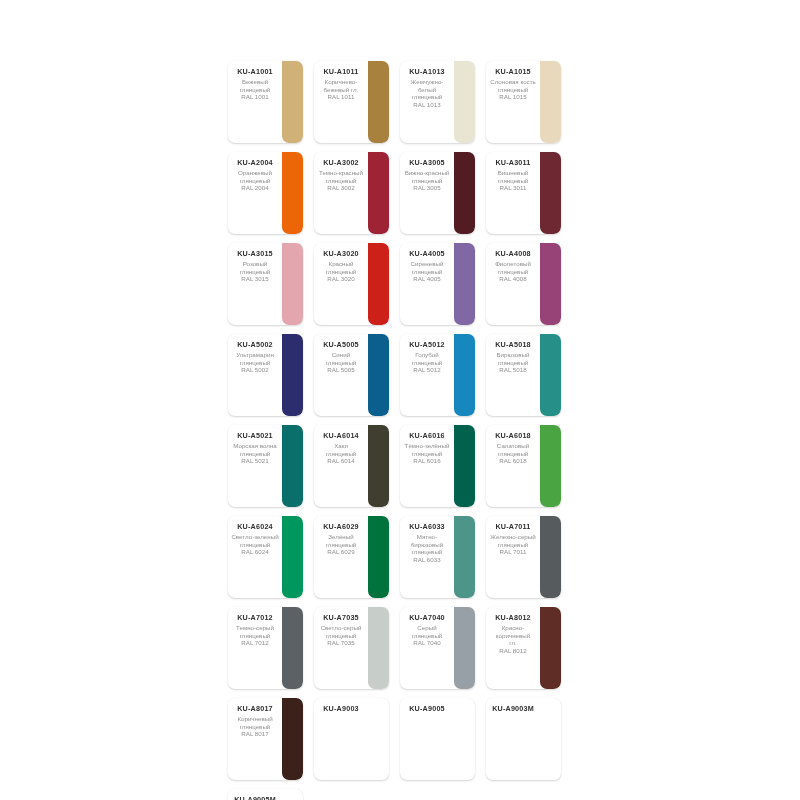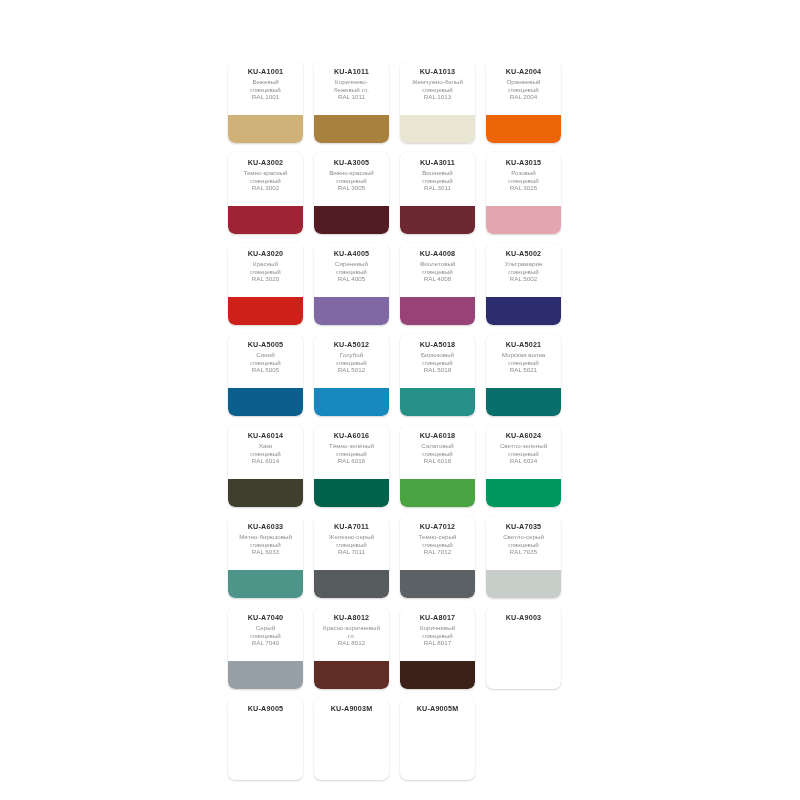--- a/index.html
+++ b/index.html
@@ -32,21 +32,20 @@
   }
   .swatch-card {
     position: relative;
     width: 75px;
     height: 82px;
     background: #ffffff;
     border-radius: 7px;
     box-shadow: 0 1px 2px rgba(0,0,0,0.16), 0 0 1px rgba(0,0,0,0.10);
     overflow: hidden;
     display: flex;
-    flex-direction: column;
   }
   .swatch-text {
     flex: 0 0 54px;
     height: 54px;
     padding: 6px 3px 0 3px;
     box-sizing: border-box;
     text-align: center;
     display: flex;
     flex-direction: column;
     align-items: center;
@@ -107,20 +106,29 @@
         <div class="swatch-text">
           <div class="swatch-code">KU-A1013</div>
           <div class="swatch-desc">Жемчужно-белый
 глянцевый</div>
           <div class="swatch-ral">RAL 1013</div>
         </div>
         <div class="swatch-color" style="background: rgb(232, 229, 211);"></div>
       </div>
       <div class="swatch-card">
         <div class="swatch-text">
+          <div class="swatch-code">KU-A1015</div>
+          <div class="swatch-desc">Слоновая кость
+глянцевый</div>
+          <div class="swatch-ral">RAL 1015</div>
+        </div>
+        <div class="swatch-color" style="background: rgb(232, 217, 189);"></div>
+      </div>
+      <div class="swatch-card">
+        <div class="swatch-text">
           <div class="swatch-code">KU-A2004</div>
           <div class="swatch-desc">Оранжевый
 глянцевый</div>
           <div class="swatch-ral">RAL 2004</div>
         </div>
         <div class="swatch-color" style="background: rgb(236, 102, 8);"></div>
       </div>
       <div class="swatch-card">
         <div class="swatch-text">
           <div class="swatch-code">KU-A3002</div>
@@ -257,20 +265,28 @@
         <div class="swatch-color" style="background: rgb(75, 164, 66);"></div>
       </div>
       <div class="swatch-card">
         <div class="swatch-text">
           <div class="swatch-code">KU-A6024</div>
           <div class="swatch-desc">Светло-зеленый
 глянцевый</div>
           <div class="swatch-ral">RAL 6024</div>
         </div>
         <div class="swatch-color" style="background: rgb(0, 151, 95);"></div>
+      </div>
+      <div class="swatch-card">
+        <div class="swatch-text">
+          <div class="swatch-code">KU-A6029</div>
+          <div class="swatch-desc">Зелёный глянцевый</div>
+          <div class="swatch-ral">RAL 6029</div>
+        </div>
+        <div class="swatch-color" style="background: rgb(0, 115, 61);"></div>
       </div>
       <div class="swatch-card">
         <div class="swatch-text">
           <div class="swatch-code">KU-A6033</div>
           <div class="swatch-desc">Мятно-бирюзовый
 глянцевый</div>
           <div class="swatch-ral">RAL 6033</div>
         </div>
         <div class="swatch-color" style="background: rgb(78, 149, 137);"></div>
       </div>

